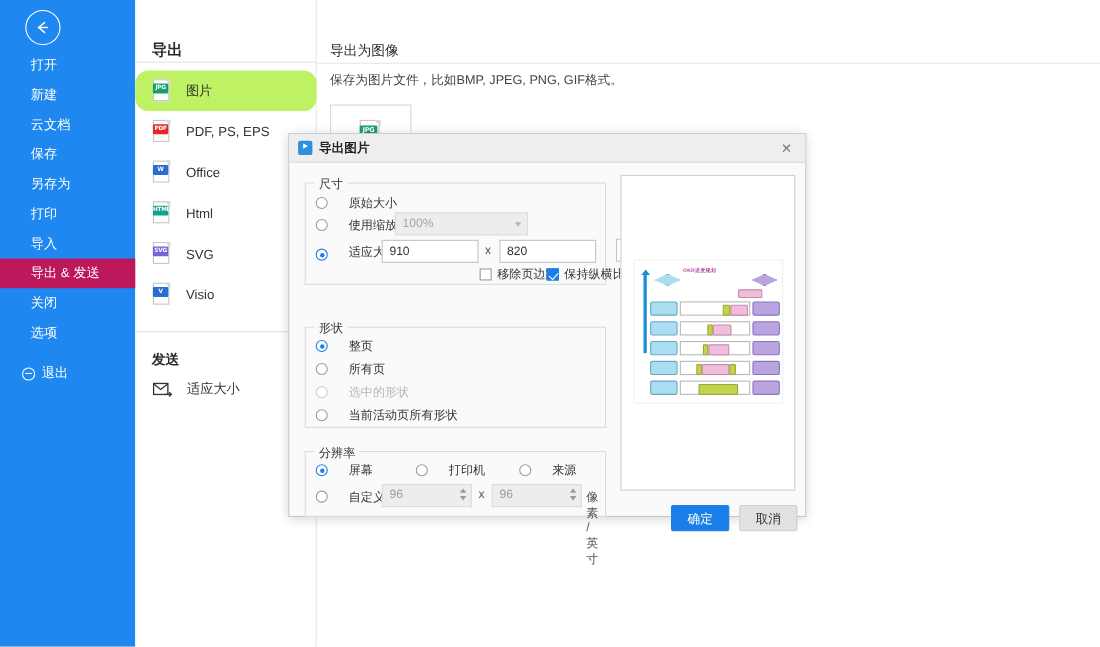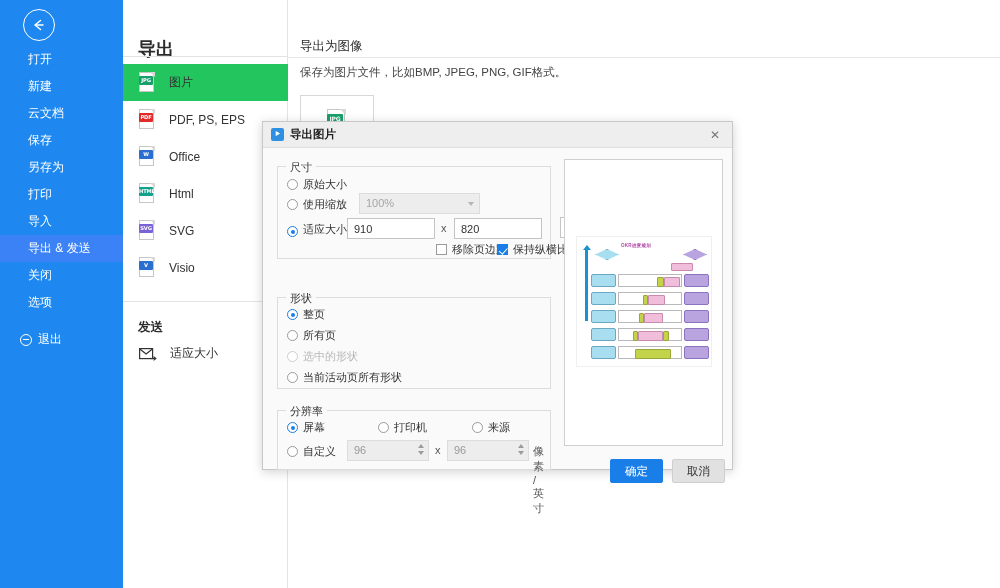--- a/index.html
+++ b/index.html
@@ -50,46 +50,46 @@
     display: flex; align-items: center; justify-content: center;
     cursor: pointer;
   }
   .back-circle svg { display: block; }
   .nav-list { position: absolute; left: 0; top: 46px; width: 135px; }
   .nav-item {
     height: 27px; display: flex; align-items: center;
     padding-left: 28px; font-size: 12px; color: #ffffff;
     cursor: pointer;
   }
-  .nav-item.selected { background: #3b82f6; }
+  .nav-item.selected { background: #be185d; }
   .nav-item.with-icon { padding-left: 20px; gap: 6px; }
   .exit-dot {
     width: 12px; height: 12px; border-radius: 50%;
     border: 1.5px solid #fff; position: relative; flex: 0 0 auto;
   }
   .exit-dot::after {
     content:""; position:absolute; left:2px; top:4px; width:6px; height:1.5px; background:#fff;
   }
 
   
   .midcol {
     position: absolute; left: 123px; top: 0; width: 165px; height: 588px;
     background: #ffffff; border-right: 1px solid #e3e3e3;
   }
   .midcol-title {
     position: absolute; left: 15px; top: 37px;
-    font-size: 18px; font-weight: bold; color: #2b2b2b;
+    font-size: 14px; font-weight: bold; color: #2b2b2b;
   }
   .midcol-rule { position: absolute; left: 0; top: 56px; width: 165px; height: 1px; background:#e3e3e3; }
   .fmt-list { position: absolute; left: 0; top: 64px; width: 165px; }
   .fmt-item {
     height: 37px; display: flex; align-items: center; gap: 13px;
     padding-left: 16px; font-size: 12px; color: #333; cursor: pointer;
   }
-  .fmt-item.selected { background: #22c55e; }
+  .fmt-item.selected { background: #bef264; border-radius: 12px; }
 
   
   .file-ic { position: relative; width: 17px; height: 21px; flex: 0 0 auto; }
   .file-ic .sheet {
     position: absolute; left: 0; top: 0; width: 15px; height: 20px;
     background: #fefefe; border: 1px solid #c6c6c6;
   }
   .file-ic .fold {
     position: absolute; right: 1px; top: 0; width: 0; height: 0;
     border-left: 5px solid transparent; border-top: 5px solid #d8d8d8;
@@ -144,21 +144,21 @@
   }
 
   .fieldset {
     position: absolute; border: 1px solid #dcdcdc; background: transparent;
   }
   .legend {
     position: absolute; top: -7px; left: 8px; background: #fafafa;
     padding: 0 4px; font-size: 11px; color: #333;
   }
 
-  .radio-row { display: flex; align-items: center; gap: 5px; font-size: 11px; color: #333; }
+  .radio-row { display: flex; align-items: center; gap: 19px; font-size: 11px; color: #333; }
   .radio {
     width: 11px; height: 11px; border-radius: 50%;
     border: 1px solid #9a9a9a; background: #fff; position: relative; flex:0 0 auto;
   }
   .radio.on { border-color: #1a7ee8; }
   .radio.on::after {
     content: ""; position: absolute; left: 2.5px; top: 2.5px;
     width: 4px; height: 4px; border-radius: 50%; background: #1a7ee8;
   }
   .radio.dis { border-color: #cfcfcf; }

